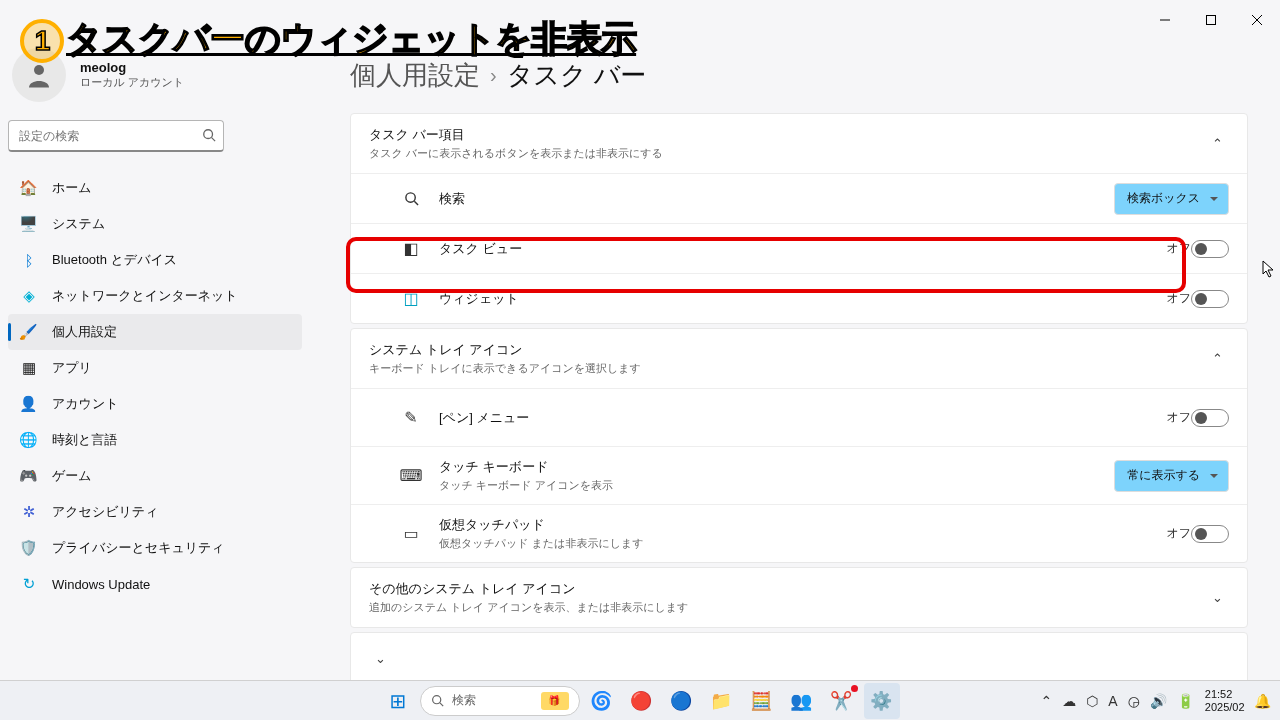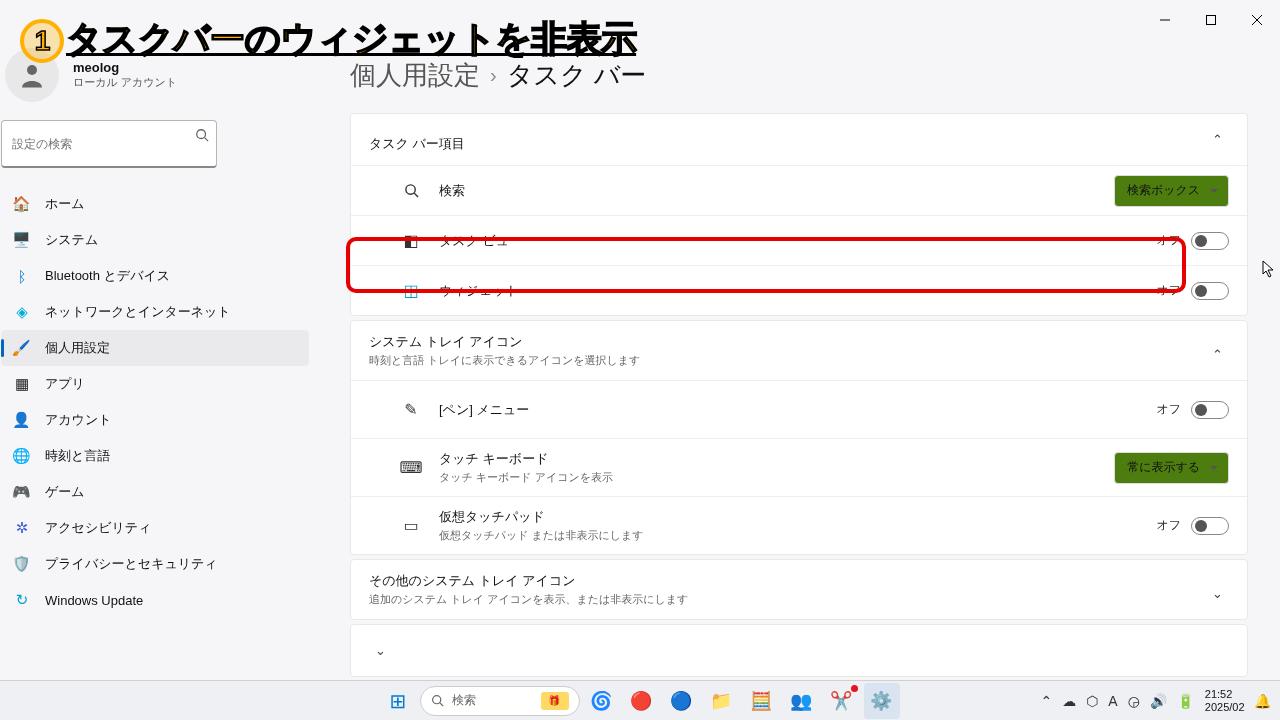--- a/index.html
+++ b/index.html
@@ -23,30 +23,30 @@
   pointer-events: none; z-index: 100;
 }
 
 .window { width: 1280px; height: 690px; background: #f6f6f8; position: relative; }
 
 
 .titlebar { height: 40px; display: flex; justify-content: flex-end; align-items: center; }
 .win-btn { width: 46px; height: 40px; display: flex; align-items: center; justify-content: center; color: #000; }
 
 
-.left-panel { position: absolute; left: 0; top: 40px; width: 310px; padding: 0 1px; }
+.left-panel { position: absolute; left: 0; top: 40px; width: 310px; padding: 0 8px; }
 .user-block { display: flex; align-items: center; gap: 14px; margin: 8px 4px 18px; }
 .avatar { width: 54px; height: 54px; border-radius: 50%; background: #e8e8e8; display: flex; align-items: center; justify-content: center; }
 .avatar svg { width: 30px; height: 30px; fill: #666; }
 .user-name { font-size: 13px; font-weight: 600; color: #111; }
 .user-sub { font-size: 11px; color: #555; text-align: right; }
 
 .search-wrap { position: relative; margin-bottom: 18px; }
 .search-input {
-  width: 216px; height: 48px; border: 1px solid #b5b5b5; border-bottom: 2px solid #888;
+  width: 216px; height: 32px; border: 1px solid #b5b5b5; border-bottom: 2px solid #888;
   border-radius: 4px; padding: 0 30px 0 10px; background: #fff; font-size: 12px;
 }
 .search-ico { position: absolute; left: 194px; top: 8px; color: #666; pointer-events: none; }
 
 .nav-list { list-style: none; }
 .nav-item {
   height: 36px; display: flex; align-items: center; gap: 14px;
   padding: 0 12px; border-radius: 4px; font-size: 13px; color: #111; cursor: default;
 }
 .nav-item.selected { background: #eaeaec; position: relative; }
@@ -61,50 +61,50 @@
 .main::-webkit-scrollbar { width: 4px; }
 .main::-webkit-scrollbar-thumb { background: #b0b0b0; border-radius: 2px; }
 
 .breadcrumb { font-size: 26px; color: #555; margin: 18px 0 20px 40px; display: flex; gap: 10px; align-items: center; }
 .breadcrumb .current { color: #111; }
 .breadcrumb .sep { color: #888; font-size: 20px; }
 
 .content { margin-left: 40px; margin-right: 8px; }
 
 .card { background: #fff; border: 1px solid #e8e8e8; border-radius: 4px; margin-bottom: 4px; }
-.card-header { padding: 12px 18px; display: flex; align-items: flex-end; }
+.card-header { padding: 12px 18px; display: flex; align-items: center; }
 .card-header .head-txt { flex: 1; }
 .card-title { font-size: 13px; color: #111; }
 .card-sub { font-size: 11px; color: #666; margin-top: 2px; }
 .chev { color: #444; font-size: 13px; padding: 6px; }
 
 .setting-row {
   height: 50px; display: flex; align-items: center; padding: 0 18px 0 50px;
   border-top: 1px solid #eee;
 }
 .setting-row.tall { height: 58px; }
 .row-ico { width: 20px; margin-right: 18px; display: flex; justify-content: center; color: #333; }
 .row-label { flex: 1; font-size: 13px; color: #111; }
 .row-sub { font-size: 11px; color: #666; margin-top: 2px; }
 .row-txt { flex: 1; }
 
-.toggle { display: flex; align-items: center; gap: 10px; }
+.toggle { display: flex; align-items: center; }
 .toggle-lbl { font-size: 12px; color: #333; }
 .toggle-sw {
   width: 38px; height: 18px; border-radius: 10px; background: #fff;
   border: 1px solid #888; position: relative;
 }
 .toggle-sw::after {
   content: ""; position: absolute; width: 12px; height: 12px;
   background: #555; border-radius: 50%; top: 2px; left: 3px;
 }
 
 .dropdown-btn {
   height: 32px; padding: 0 28px 0 12px; border: 1px solid #ddd;
-  border-radius: 4px; background: #4d7c0f; font-size: 12px; color: #111;
+  border-radius: 4px; background: #7dd3fc; font-size: 12px; color: #111;
   display: flex; align-items: center; position: relative;
 }
 .dropdown-btn::after {
   content: ""; position: absolute; right: 10px; top: 13px;
   border: 4px solid transparent; border-top-color: #555;
 }
 
 
 .taskbar {
   position: absolute; bottom: 0; left: 0; right: 0; height: 40px;
@@ -247,20 +247,21 @@
       <span class="sep">›</span>
       <span class="current">タスク バー</span>
     </div>
 
     <div class="content">
 
       <div class="card">
         <div class="card-header">
           <div class="head-txt">
             <div class="card-title">タスク バー項目</div>
+            <div class="card-sub">タスク バーに表示されるボタンを表示または非表示にする</div>
           </div>
           <span class="chev">⌃</span>
         </div>
 
         <div class="setting-row">
           <span class="row-ico">
               <svg width="15" height="15" viewBox="0 0 16 16" fill="none" stroke="#333" stroke-width="1.5">
                 <circle cx="7" cy="7" r="5"></circle>
                 <line x1="11" y1="11" x2="15" y2="15"></line>
               </svg>
@@ -287,21 +288,21 @@
             <span class="toggle-lbl">オフ</span>
             <div class="toggle-sw"></div>
           </div>
         </div>
       </div>
 
       <div class="card">
         <div class="card-header">
           <div class="head-txt">
             <div class="card-title">システム トレイ アイコン</div>
-            <div class="card-sub">時刻と言語 トレイに表示できるアイコンを選択します</div>
+            <div class="card-sub">キーボード トレイに表示できるアイコンを選択します</div>
           </div>
           <span class="chev">⌃</span>
         </div>
 
         <div class="setting-row tall">
           <span class="row-ico">✎</span>
           <div class="row-txt">
             <div class="row-label" style="flex:none">[ペン] メニュー</div>
           </div>
           <div class="toggle">

